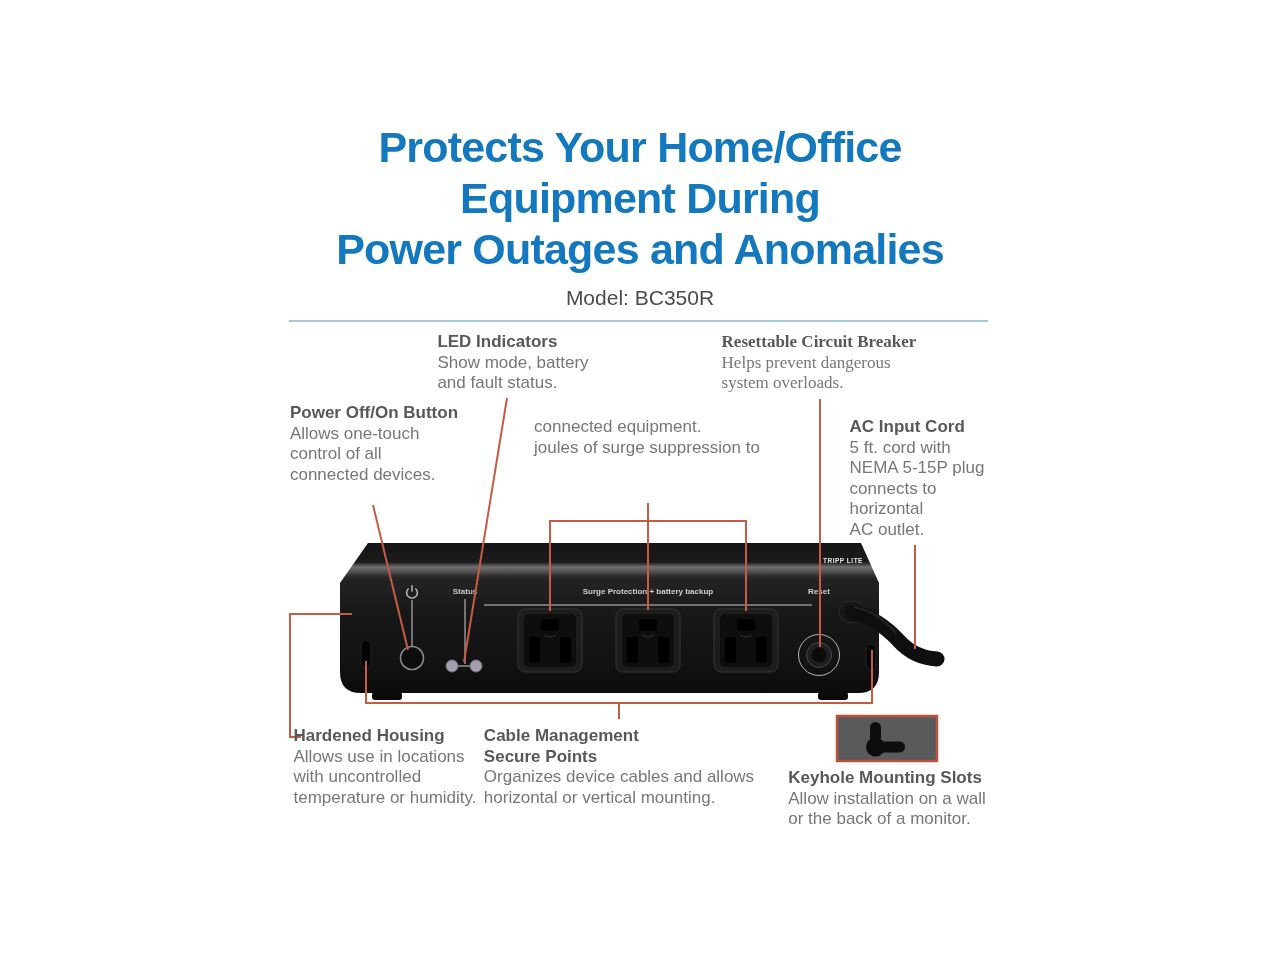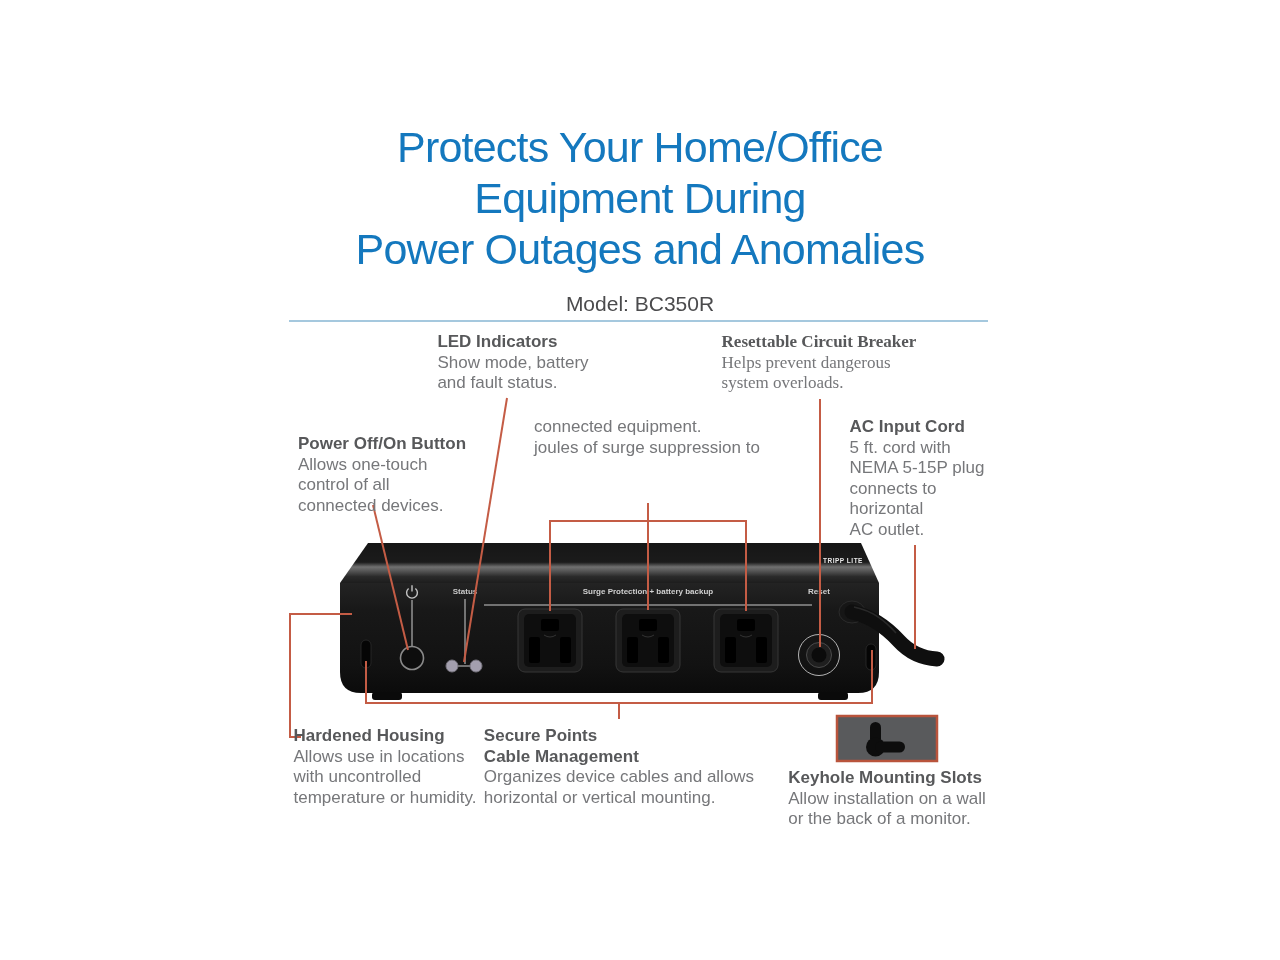--- a/index.html
+++ b/index.html
@@ -4,26 +4,26 @@
 <style>
   * { margin:0; padding:0; box-sizing:border-box; }
   html,body { background:#ffffff; }
   #canvas {
     position:relative; width:1280px; height:960px; background:#ffffff;
     font-family:"Liberation Sans", sans-serif; overflow:hidden;
   }
   #device-art { position:absolute; left:0; top:0; width:1280px; height:960px; }
   .title-block {
     position:absolute; left:0; top:122px; width:1280px;
-    text-align:center; color:#1478be; font-weight:normal;
+    text-align:center; color:#1478be; font-weight:bold;
     font-size:43px; line-height:51px; letter-spacing:-0.8px;
   }
   .model-line {
     position:absolute; left:0; top:287px; width:1280px;
-    text-align:center; color:#4b4b4d; font-size:21px; line-height:22px;margin-top:6px;
+    text-align:center; color:#4b4b4d; font-size:21px; line-height:22px;
   }
   .divider {
     position:absolute; left:289px; top:320px; width:699px; height:2px;
     background:#a5c8de;
   }
   .callout {
     position:absolute; transform:translateX(-50%);
     text-align:left; font-size:17px; line-height:20.5px; color:#76777a;
     white-space:nowrap;
   }
@@ -156,21 +156,21 @@
     <div>Show mode, battery</div>
     <div>and fault status.</div>
   </div>
 
   <div class="callout" style="left:819px; top:332px;font-family:Liberation Serif, serif;">
     <div class="hd">Resettable Circuit Breaker</div>
     <div>Helps prevent dangerous</div>
     <div>system overloads.</div>
   </div>
 
-  <div class="callout" style="left:374px; top:434px;margin-left:8px;">
+  <div class="callout" style="left:374px; top:403px;">
     <div class="hd">Power Off/On Button</div>
     <div>Allows one-touch</div>
     <div>control of all</div>
     <div>connected devices.</div>
   </div>
 
   <div class="callout" style="left:647px; top:417px;">
     <div>connected equipment.</div>
     <div>joules of surge suppression to</div>
   </div>
@@ -185,22 +185,22 @@
   </div>
 
   <div class="callout" style="left:385px; top:726px;">
     <div class="hd">Hardened Housing</div>
     <div>Allows use in locations</div>
     <div>with uncontrolled</div>
     <div>temperature or humidity.</div>
   </div>
 
   <div class="callout" style="left:619px; top:726px;">
+    <div class="hd">Cable Management</div>
     <div class="hd">Secure Points</div>
-    <div class="hd">Cable Management</div>
     <div>Organizes device cables and allows</div>
     <div>horizontal or vertical mounting.</div>
   </div>
 
   <div class="callout" style="left:887px; top:768px;">
     <div class="hd">Keyhole Mounting Slots</div>
     <div>Allow installation on a wall</div>
     <div>or the back of a monitor.</div>
   </div>
 

